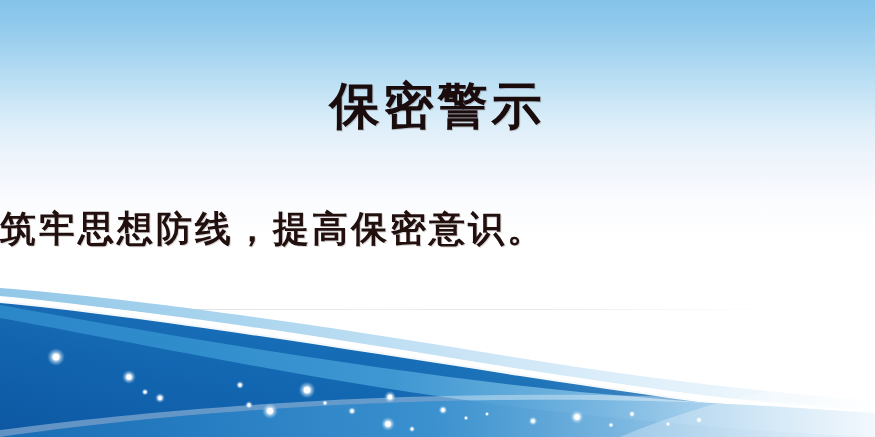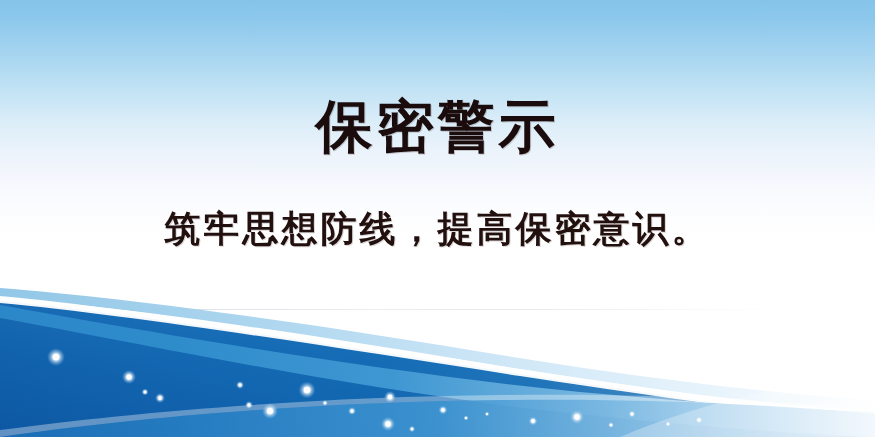--- a/index.html
+++ b/index.html
@@ -61,35 +61,34 @@
     width: 875px;
     height: 437px;
   }
   
   .title {
     position: absolute;
     left: 0;
     top: 78px;
     width: 875px;
     text-align: center;
-    font-size: 57px;
+    font-size: 50px;
     font-weight: bold;
     letter-spacing: 4px;
     color: #1a0c0c;
     line-height: 1.15;
     text-shadow: 1px 1px 0 rgba(90,70,70,0.25);
     white-space: nowrap;
-    margin-top: 16px;
   }
   .subtitle {
     position: absolute;
     left: 0;
     top: 207px;
     width: 875px;
-    text-align: center;
+    text-align: left;
     font-size: 36px;
     font-weight: bold;
     letter-spacing: 3px;
     color: #22100f;
     line-height: 1.2;
     text-shadow: 1px 1px 0 rgba(90,70,70,0.22);
     white-space: nowrap;
   }
 </style>
 </head>

